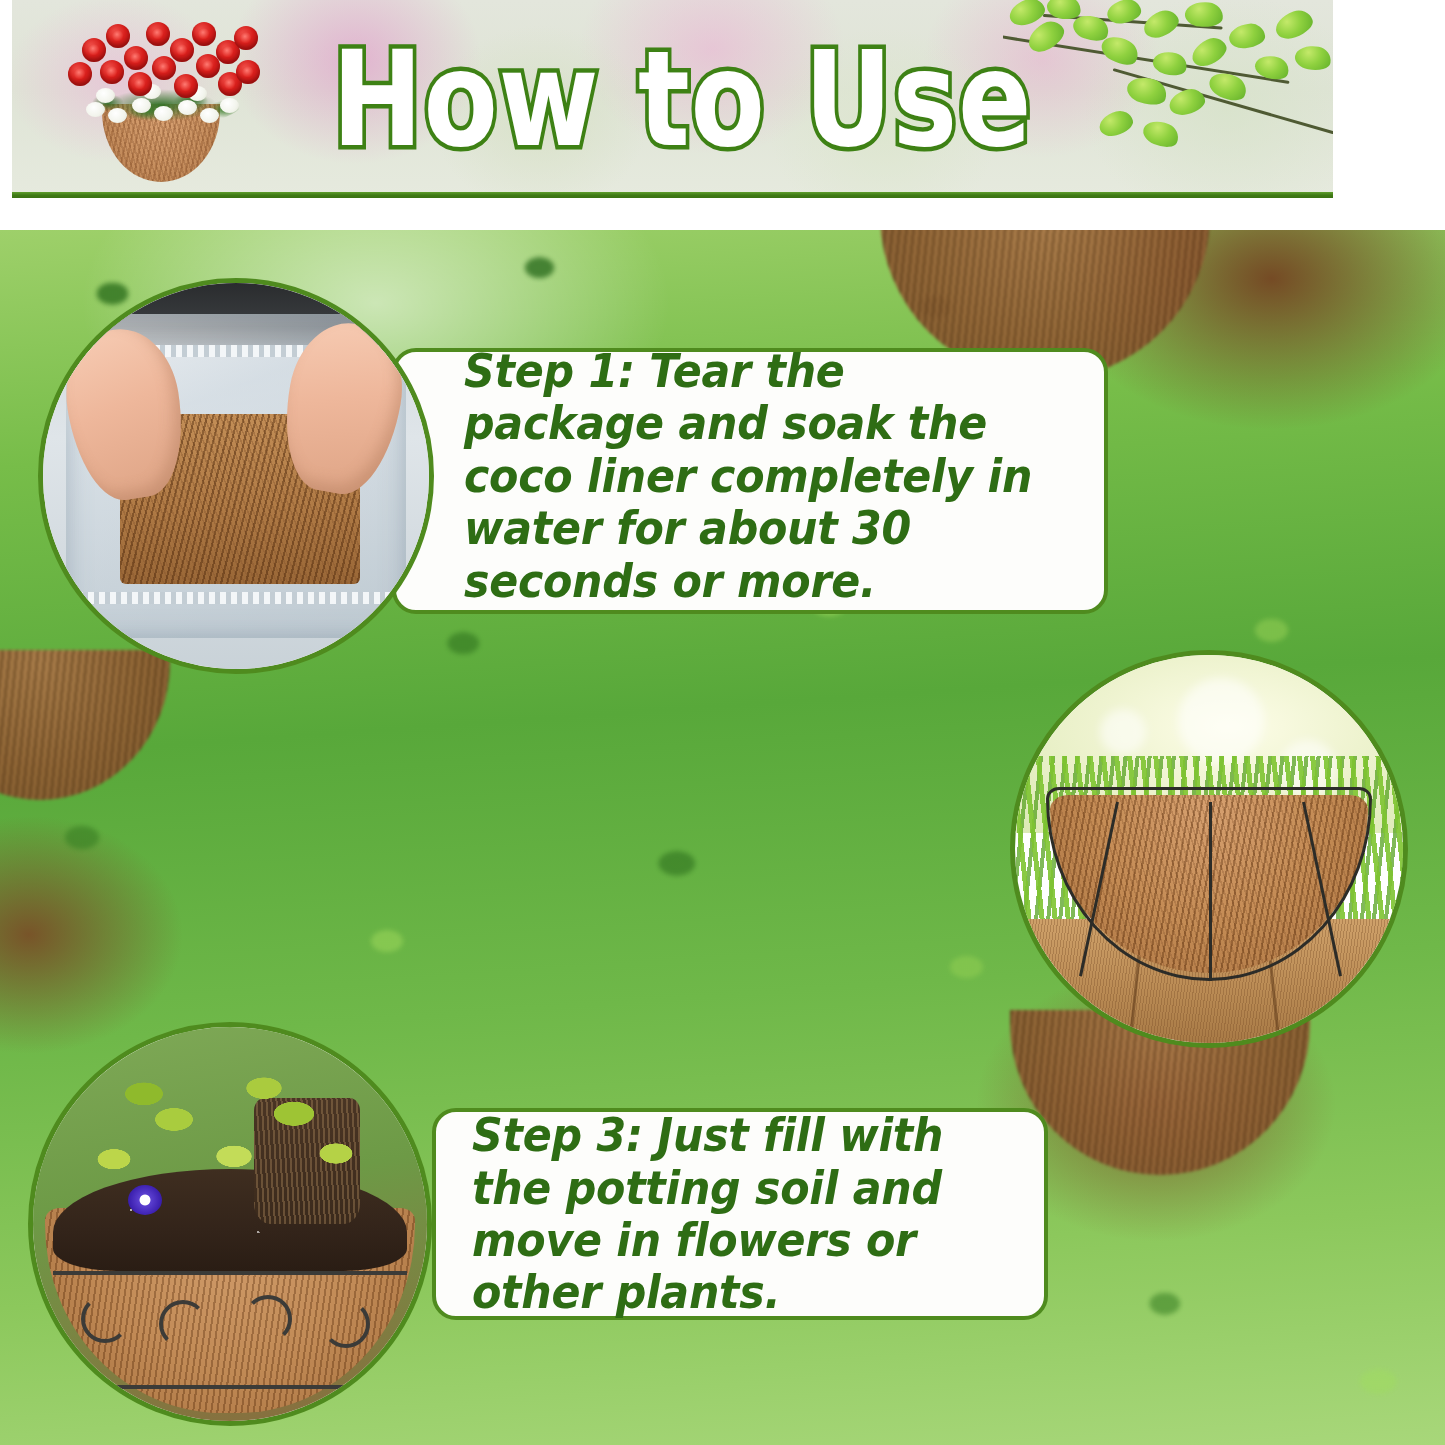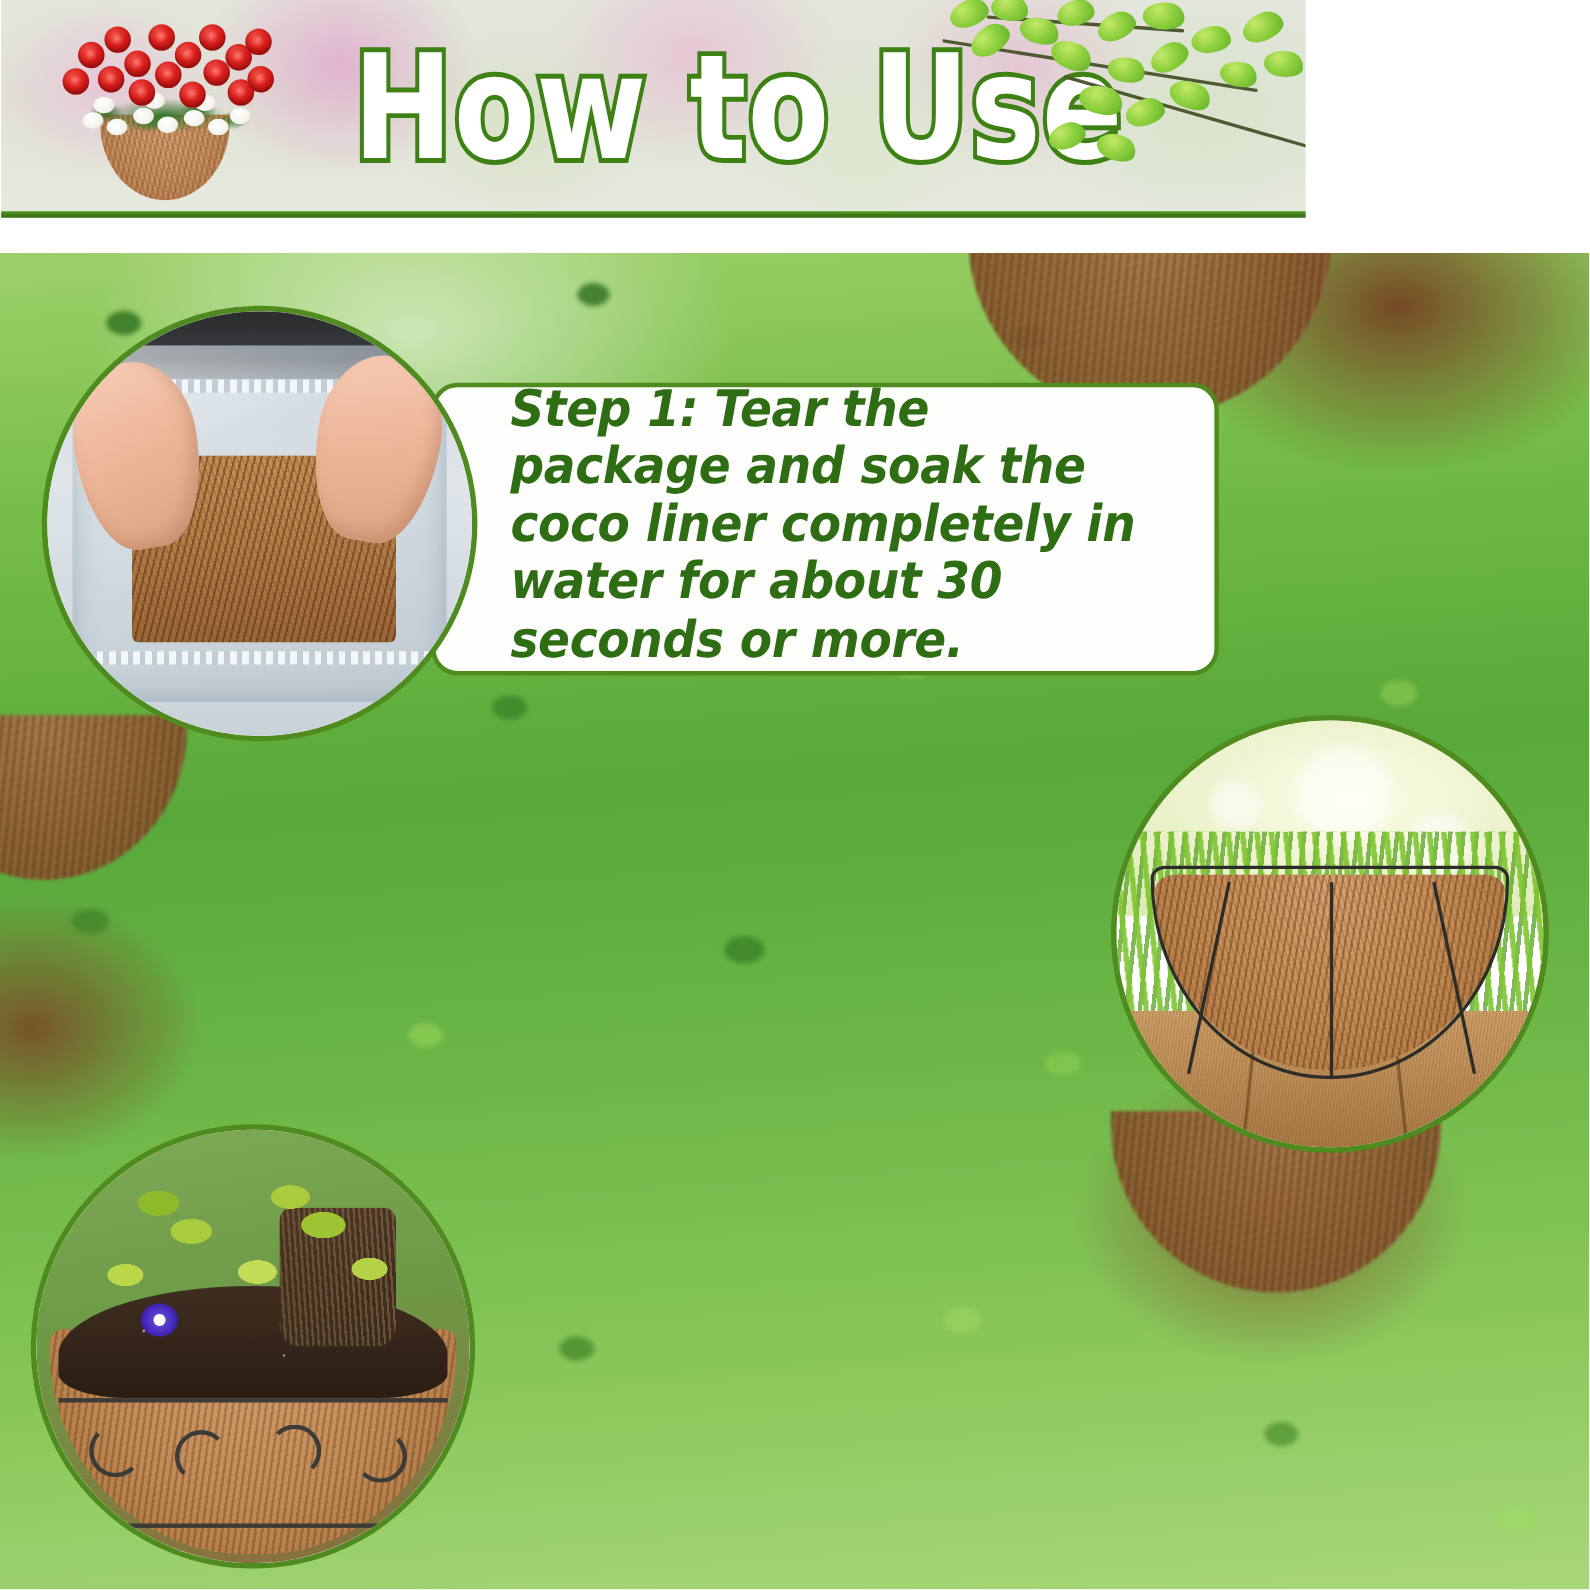--- a/index.html
+++ b/index.html
@@ -15,22 +15,22 @@
     position: relative;
     width: 1445px;
     height: 1445px;
     overflow: hidden;
     background: #ffffff;
   }
 
   
   .banner {
     position: absolute;
-    left: 1px; top: 0;
-    width: 1186px;
+    left: 12px; top: 0;
+    width: 1321px;
     height: 198px;
     overflow: hidden;
     background:
       radial-gradient(ellipse 160px 120px at 8% 40%, rgba(236,175,215,0.55), rgba(236,175,215,0) 70%),
       radial-gradient(ellipse 180px 150px at 26% 30%, rgba(226,140,200,0.55), rgba(226,140,200,0) 70%),
       radial-gradient(ellipse 150px 130px at 40% 60%, rgba(214,224,196,0.75), rgba(214,224,196,0) 72%),
       radial-gradient(ellipse 190px 150px at 53% 25%, rgba(236,168,210,0.5), rgba(236,168,210,0) 70%),
       radial-gradient(ellipse 160px 140px at 66% 65%, rgba(220,230,205,0.8), rgba(220,230,205,0) 72%),
       radial-gradient(ellipse 170px 140px at 78% 30%, rgba(233,162,205,0.45), rgba(233,162,205,0) 70%),
       radial-gradient(ellipse 200px 160px at 92% 55%, rgba(214,226,200,0.7), rgba(214,226,200,0) 72%),
@@ -536,20 +536,23 @@
       <div class="p2-grass"></div>
       <div class="p2-deck"></div>
       <div class="p2-liner"></div>
       <div class="p2-wire"></div>
       <div class="p2-rib" style="left:26%; transform:rotate(12deg);"></div>
       <div class="p2-rib" style="left:50%; transform:rotate(0deg);"></div>
       <div class="p2-rib" style="left:74%; transform:rotate(-12deg);"></div>
     </div>
   </div>
 
+  <div class="callout" id="callout-3">
+    <p>Step 3: Just fill with the potting soil and move in flowers or other plants.</p>
+  </div>
 
   <div class="photo" id="photo-3">
     <div class="p3-bg">
       <div class="p3-basket"></div>
       <div class="p3-soil"></div>
       <div class="p3-rootball"></div>
       <div class="p3-foliage"></div>
       <div class="p3-flower"></div>
       <div class="p3-scroll">
         <div class="p3-curl" style="left:8%;  top:18%;"></div>

